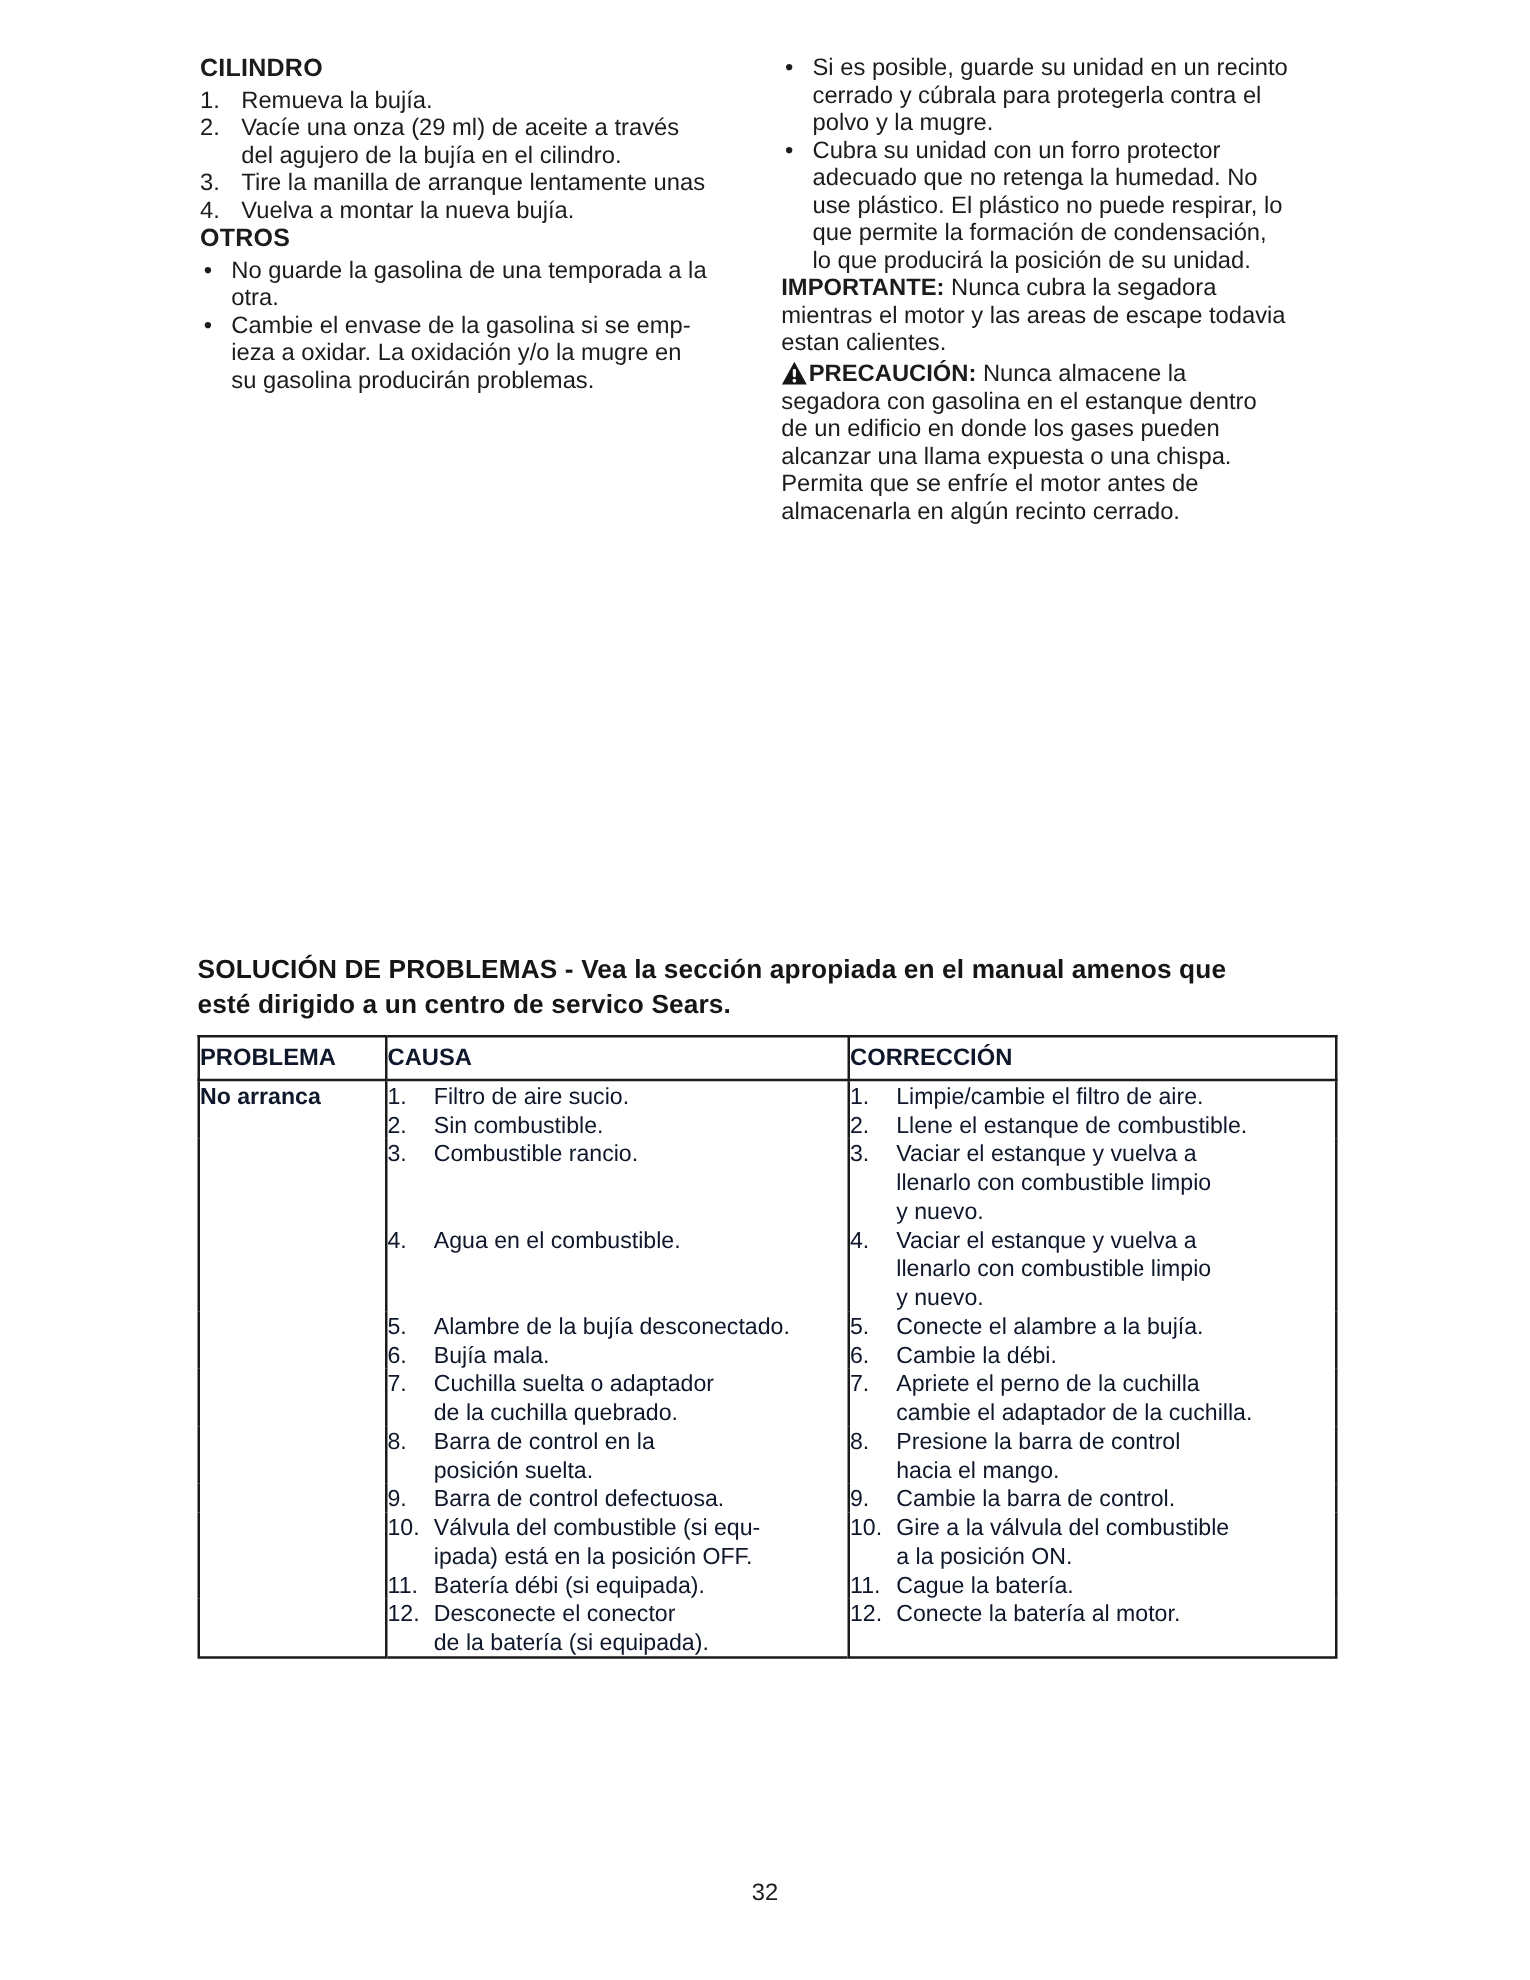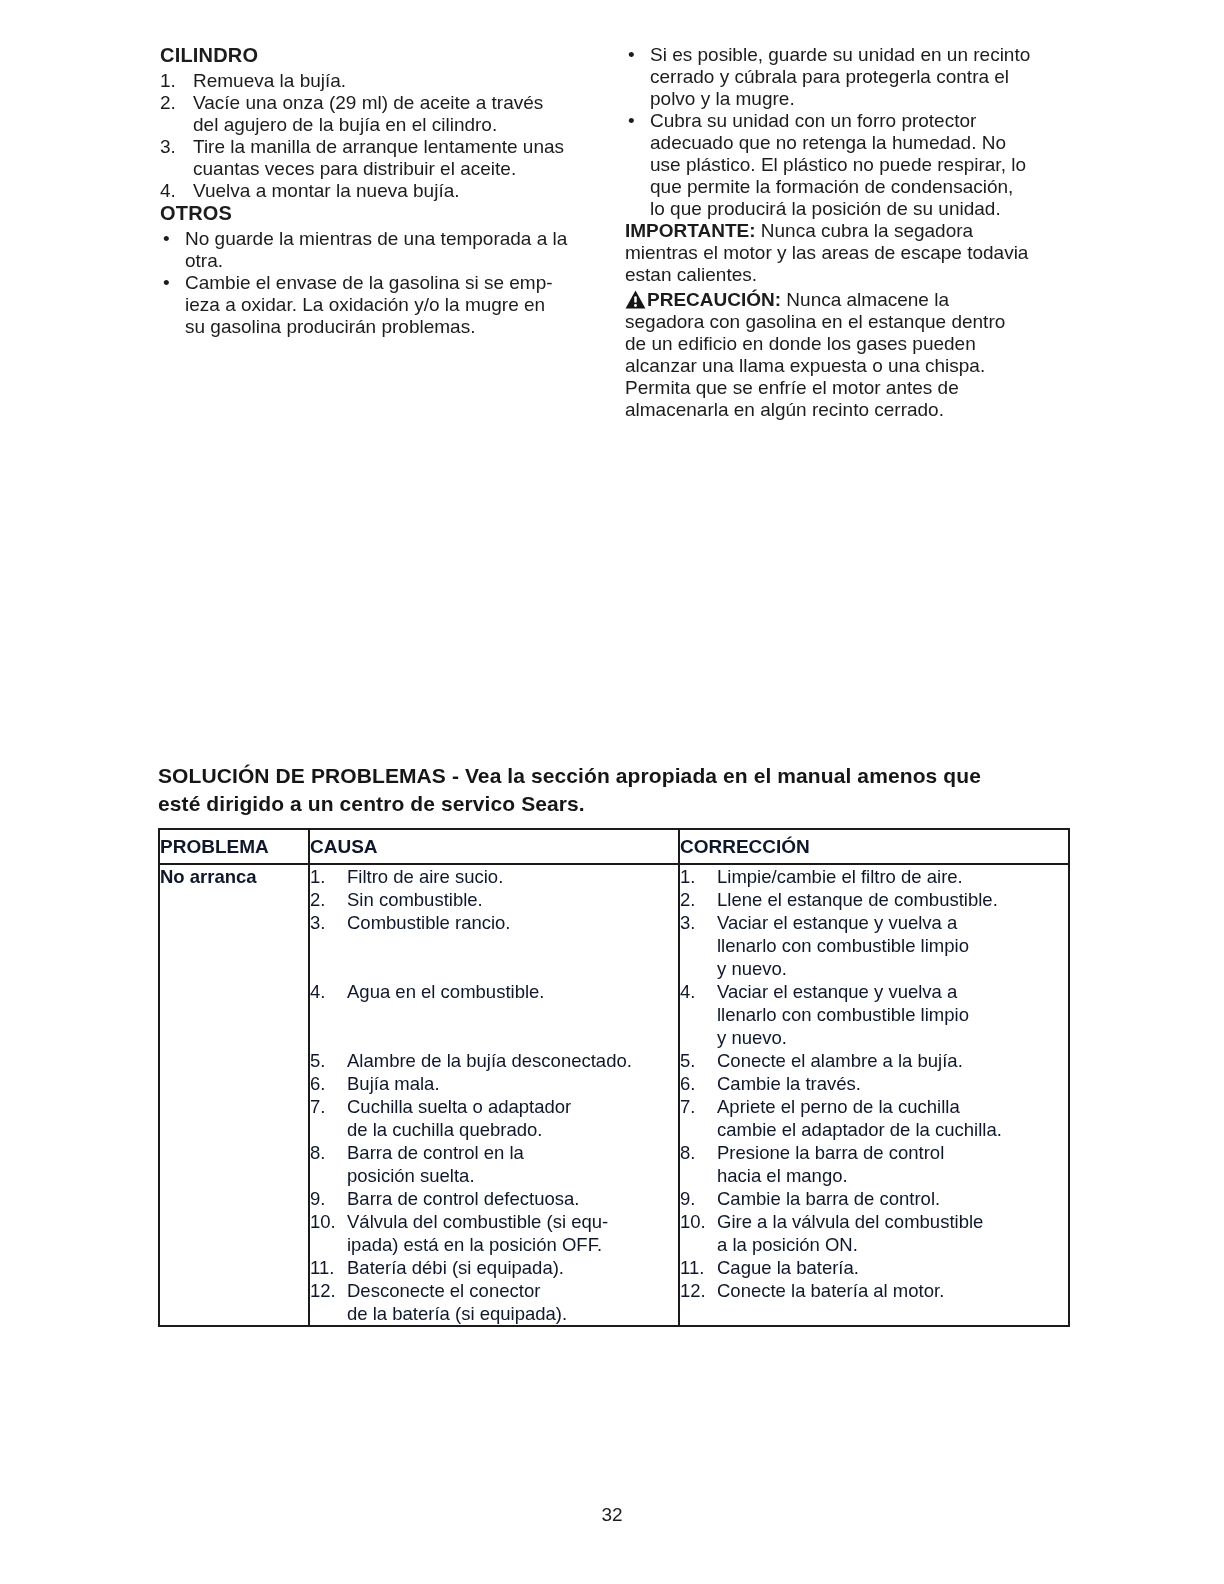--- a/index.html
+++ b/index.html
@@ -93,39 +93,38 @@
           <span class="onum">2.</span>
           <div class="olines">
             <div>Vacíe una onza (29 ml) de aceite a través</div>
             <div>del agujero de la bujía en el cilindro.</div>
           </div>
         </div>
         <div class="oitem">
           <span class="onum">3.</span>
           <div class="olines">
             <div>Tire la manilla de arranque lentamente unas</div>
-            <div>cuantas veces para distribuir el aceite.</div>
           </div>
         </div>
         <div class="oitem">
           <span class="onum">4.</span>
           <div class="olines">
               <div>Vuelva a montar la nueva bujía.</div>
             </div>
         </div>
       </div>
     </div>
 
     <div class="sec-otros">
       <h3 class="sec-heading">OTROS</h3>
       <div class="blist">
         <div class="bitem">
           <span class="bmark">•</span>
           <div class="blines">
-            <div>No guarde la mientras de una temporada a la</div>
+            <div>No guarde la gasolina de una temporada a la</div>
             <div>otra.</div>
           </div>
         </div>
         <div class="bitem">
           <span class="bmark">•</span>
           <div class="blines">
             <div>Cambie el envase de la gasolina si se emp-</div>
             <div>ieza a oxidar. La oxidación y/o la mugre en</div>
             <div>su gasolina producirán problemas.</div>
           </div>
@@ -297,21 +296,21 @@
                 <span class="tnum">6.</span>
               <div class="tlines">
                   <div>Bujía mala.</div>
                 </div>
               </div>
           </td>
           <td class="c-corr">
             <div class="titem">
                 <span class="tnum">6.</span>
               <div class="tlines">
-                  <div>Cambie la través.</div>
+                  <div>Cambie la débi.</div>
                 </div>
               </div>
           </td>
         </tr>
         <tr>
           <td class="c-cause">
             <div class="titem">
                 <span class="tnum">7.</span>
               <div class="tlines">
                 <div>Cuchilla suelta o adaptador</div>

